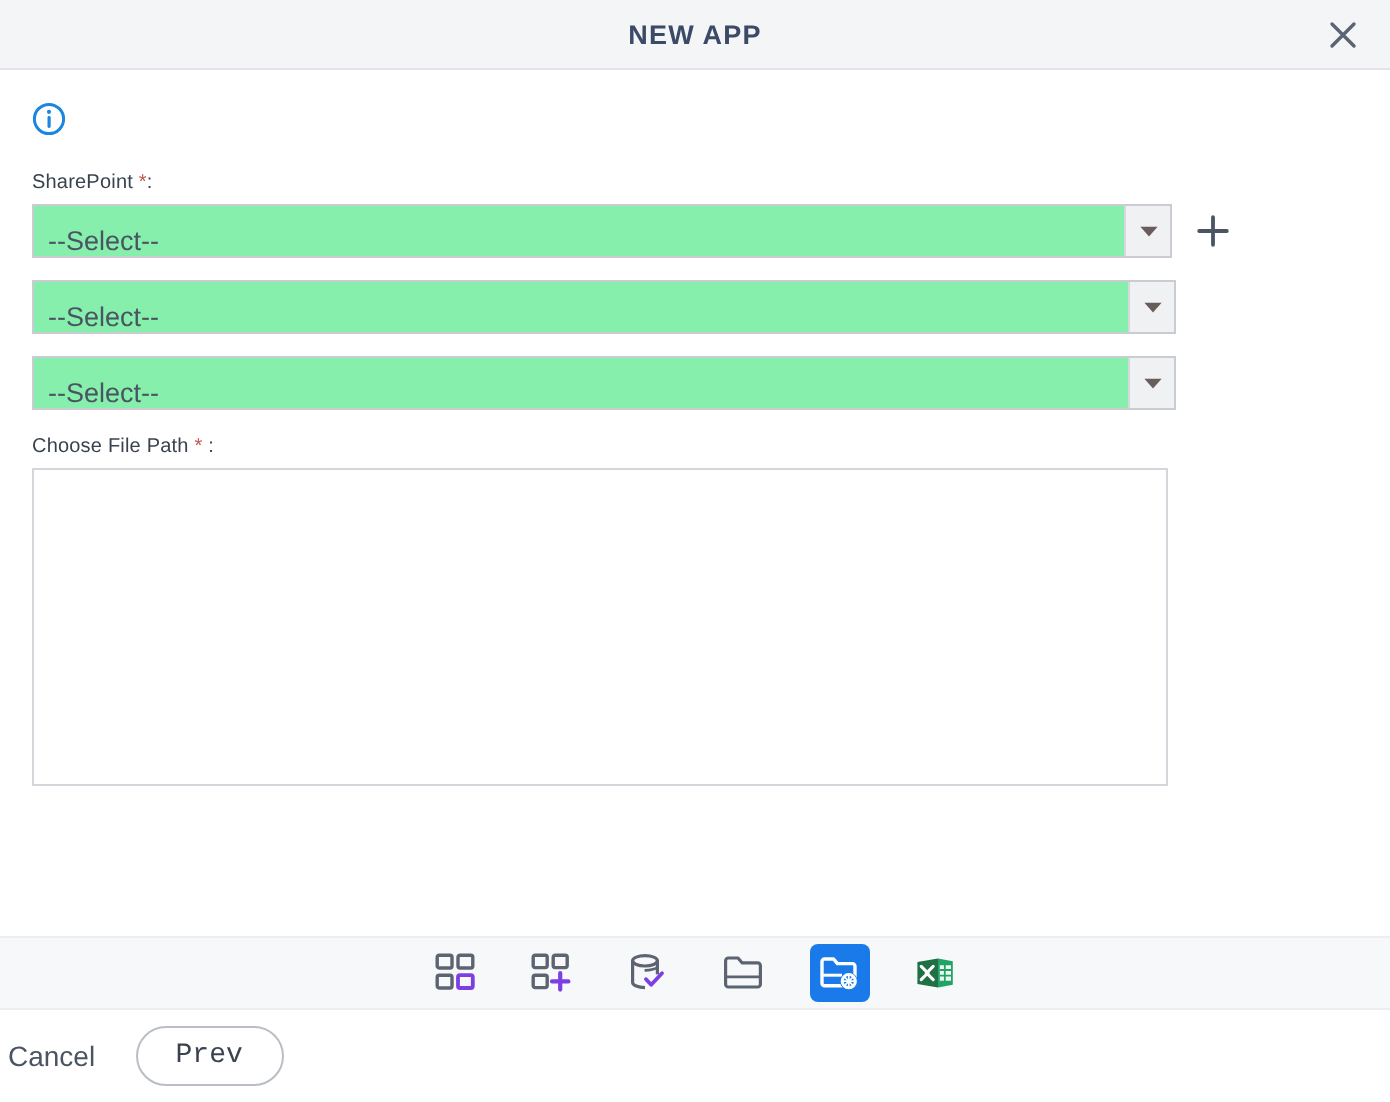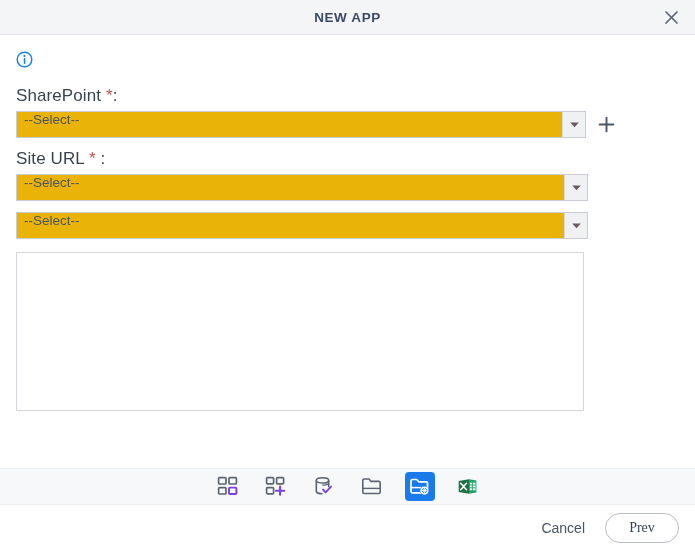--- a/index.html
+++ b/index.html
@@ -82,41 +82,41 @@
     display: inline-flex;
     align-items: center;
     justify-content: center;
     cursor: pointer;
   }
   .info-icon svg { display:block; }
 
   .field { margin-bottom: 11px; }
 
   .field-label {
-    font-size: 17px;
+    font-size: 10px;
     color: #39434f;
     margin-bottom: 5px;
     display: block;
     letter-spacing: 0.1px;
   }
   .req { color: #c0564b; }
 
   .select-row {
     display: flex;
     align-items: center;
     gap: 10px;
   }
 
   .select {
     position: relative;
     height: 27px;
     border: 1px solid #c9ccd2;
-    background: #eab308;
-    display: flex;
-    align-items: flex-start;
+    background: #86efac;
+    display: flex;
+    align-items: flex-end;
     box-sizing: border-box;
     cursor: pointer;
   }
   .select-wide { width: 570px; }
   .select-narrow { width: 572px; }
 
   .select-value {
     flex: 1;
     padding-left: 7px;
     font-size: 13.5px;
@@ -184,21 +184,21 @@
   .tool.active { background: #1a7aea; }
   .tool svg { display:block; }
 
   
   .footer {
     height: 46px;
     min-height: 46px;
     background: #ffffff;
     display: flex;
     align-items: center;
-    justify-content: flex-end;
+    justify-content: flex-start;
     gap: 16px;
     padding-right: 16px;
     box-sizing: border-box;
   }
   .btn-cancel {
     font-size: 14px;
     color: #4a5463;
     background: none;
     border: none;
     cursor: pointer;
@@ -207,21 +207,21 @@
   }
   .btn-prev {
     font-size: 14px;
     color: #39434f;
     background: #ffffff;
     border: 1px solid #b9bec6;
     border-radius: 18px;
     width: 74px;
     height: 30px;
     cursor: pointer;
-    font-family: Liberation Serif, serif;
+    font-family: Liberation Mono, monospace;
   }
   .btn-next {
     font-size: 14px;
     color: #ffffff;
     background: #1677d2;
     border: 1px solid #1677d2;
     border-radius: 18px;
     width: 74px;
     height: 30px;
     cursor: pointer;
@@ -267,21 +267,20 @@
         </div>
         <span class="plus-btn">
           <svg width="17" height="17" viewBox="0 0 17 17">
             <path d="M8.5 1.6 L8.5 15.4 M1.6 8.5 L15.4 8.5" stroke="#4a5463" stroke-width="1.9" stroke-linecap="round"></path>
           </svg>
         </span>
       </div>
     </div>
 
     <div class="field">
-      <label class="field-label"><span>Site URL  </span><span class="req">*</span><span> :</span></label>
       <div class="select select-narrow">
         <span class="select-value">--Select--</span>
         <span class="select-arrow">
           <svg width="11" height="9" viewBox="0 0 11 9">
               <path d="M1.2 2.4 L9.8 2.4 L5.5 7.2 Z" fill="#6b5c5c"></path>
             </svg>
         </span>
       </div>
     </div>
 
@@ -290,20 +289,21 @@
         <span class="select-value">--Select--</span>
         <span class="select-arrow">
           <svg width="11" height="9" viewBox="0 0 11 9">
               <path d="M1.2 2.4 L9.8 2.4 L5.5 7.2 Z" fill="#6b5c5c"></path>
             </svg>
         </span>
       </div>
     </div>
 
     <div class="field textarea-field">
+      <label class="field-label"><span>Choose File Path  </span><span class="req">*</span><span> :</span></label>
       <div class="filepath-box"></div>
     </div>
 
   </div>
 
   <div class="toolstrip">
 
     <div class="tool">
       <svg width="21" height="21" viewBox="0 0 21 21">
         <rect x="1.6" y="1.6" width="7.4" height="6.4" rx="1" fill="none" stroke="#5c6472" stroke-width="1.7"></rect>

